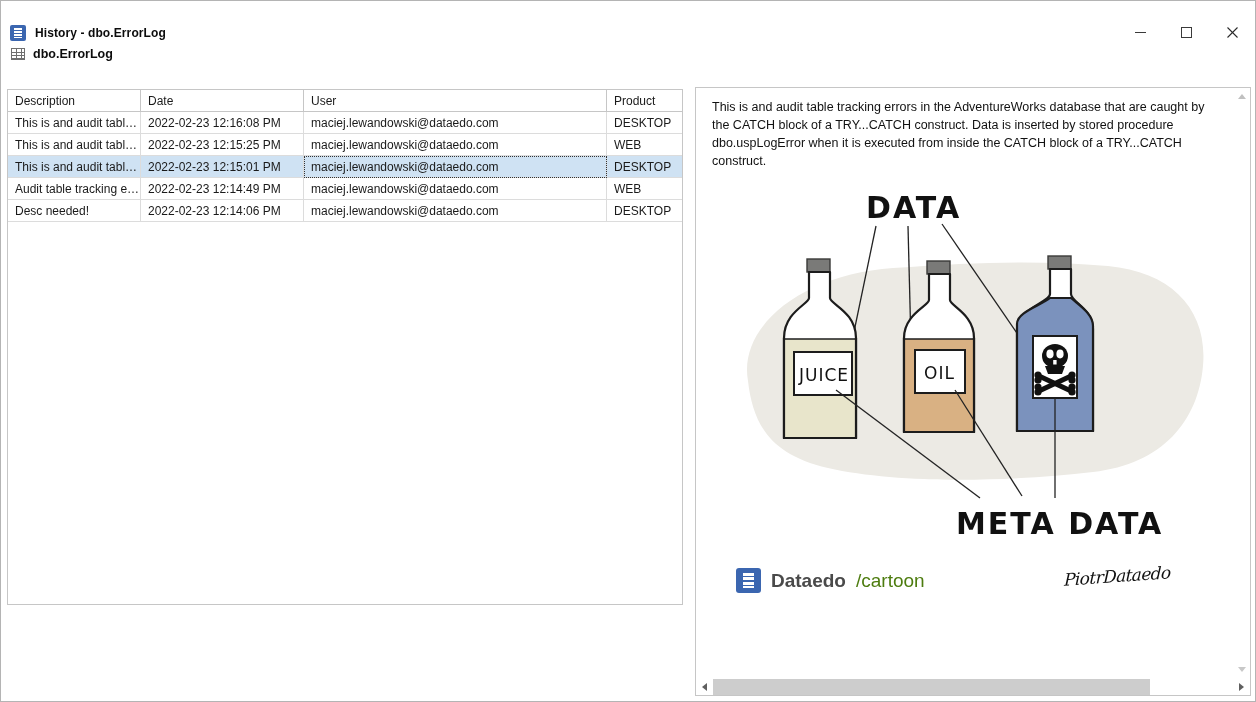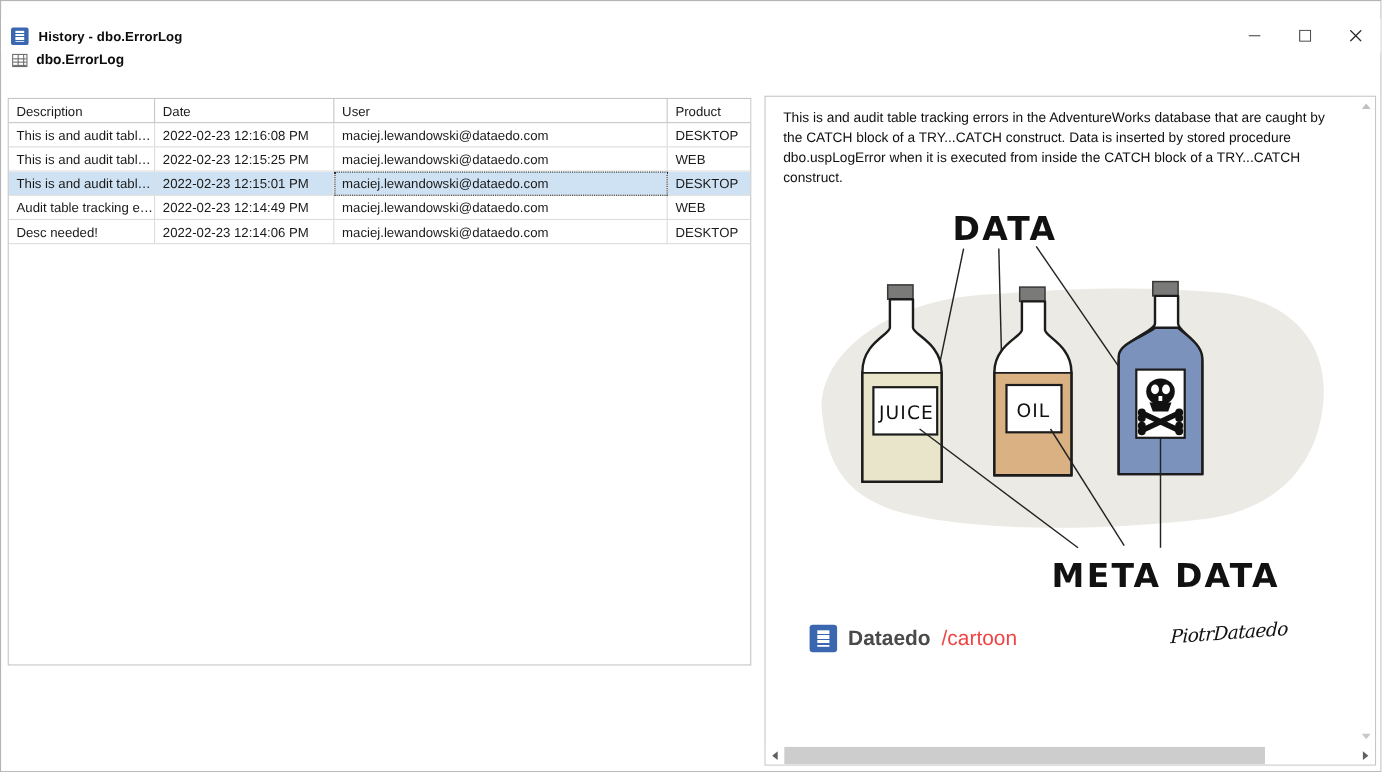--- a/index.html
+++ b/index.html
@@ -76,21 +76,21 @@
     cursor: default;
   }
   .winbtn svg { display: block; }
 
   
   .objheader {
     position: absolute;
     left: 10px;
     top: 46px;
     display: flex;
-    align-items: flex-end;
+    align-items: center;
     gap: 8px;
   }
   .grid-icon {
     width: 14px; height: 12px;
     box-sizing: border-box;
     border: 1px solid #6f6f6f;
     background:
       linear-gradient(#6f6f6f 0 0) 0 3px / 100% 1px no-repeat,
       linear-gradient(#6f6f6f 0 0) 0 6px / 100% 1px no-repeat,
       linear-gradient(#6f6f6f 0 0) 0 9px / 100% 1px no-repeat,
@@ -230,21 +230,21 @@
                       #ffffff 9px 12px, transparent 12px 13px,
                       #ffffff 13px 15px);
   }
   .brand-name {
     font-size: 19px;
     font-weight: bold;
     color: #4a4a4a;
   }
   .brand-sub {
     font-size: 19px;
-    color: #ef4444;
+    color: #4d7c0f;
   }
   .signature {
     position: absolute;
     left: 352px; top: 4px;
     font-family: "DejaVu Serif", serif;
     font-style: italic;
     font-size: 17px;
     color: #111111;
     transform: rotate(-4deg) skewX(-6deg);
     letter-spacing: -0.6px;

